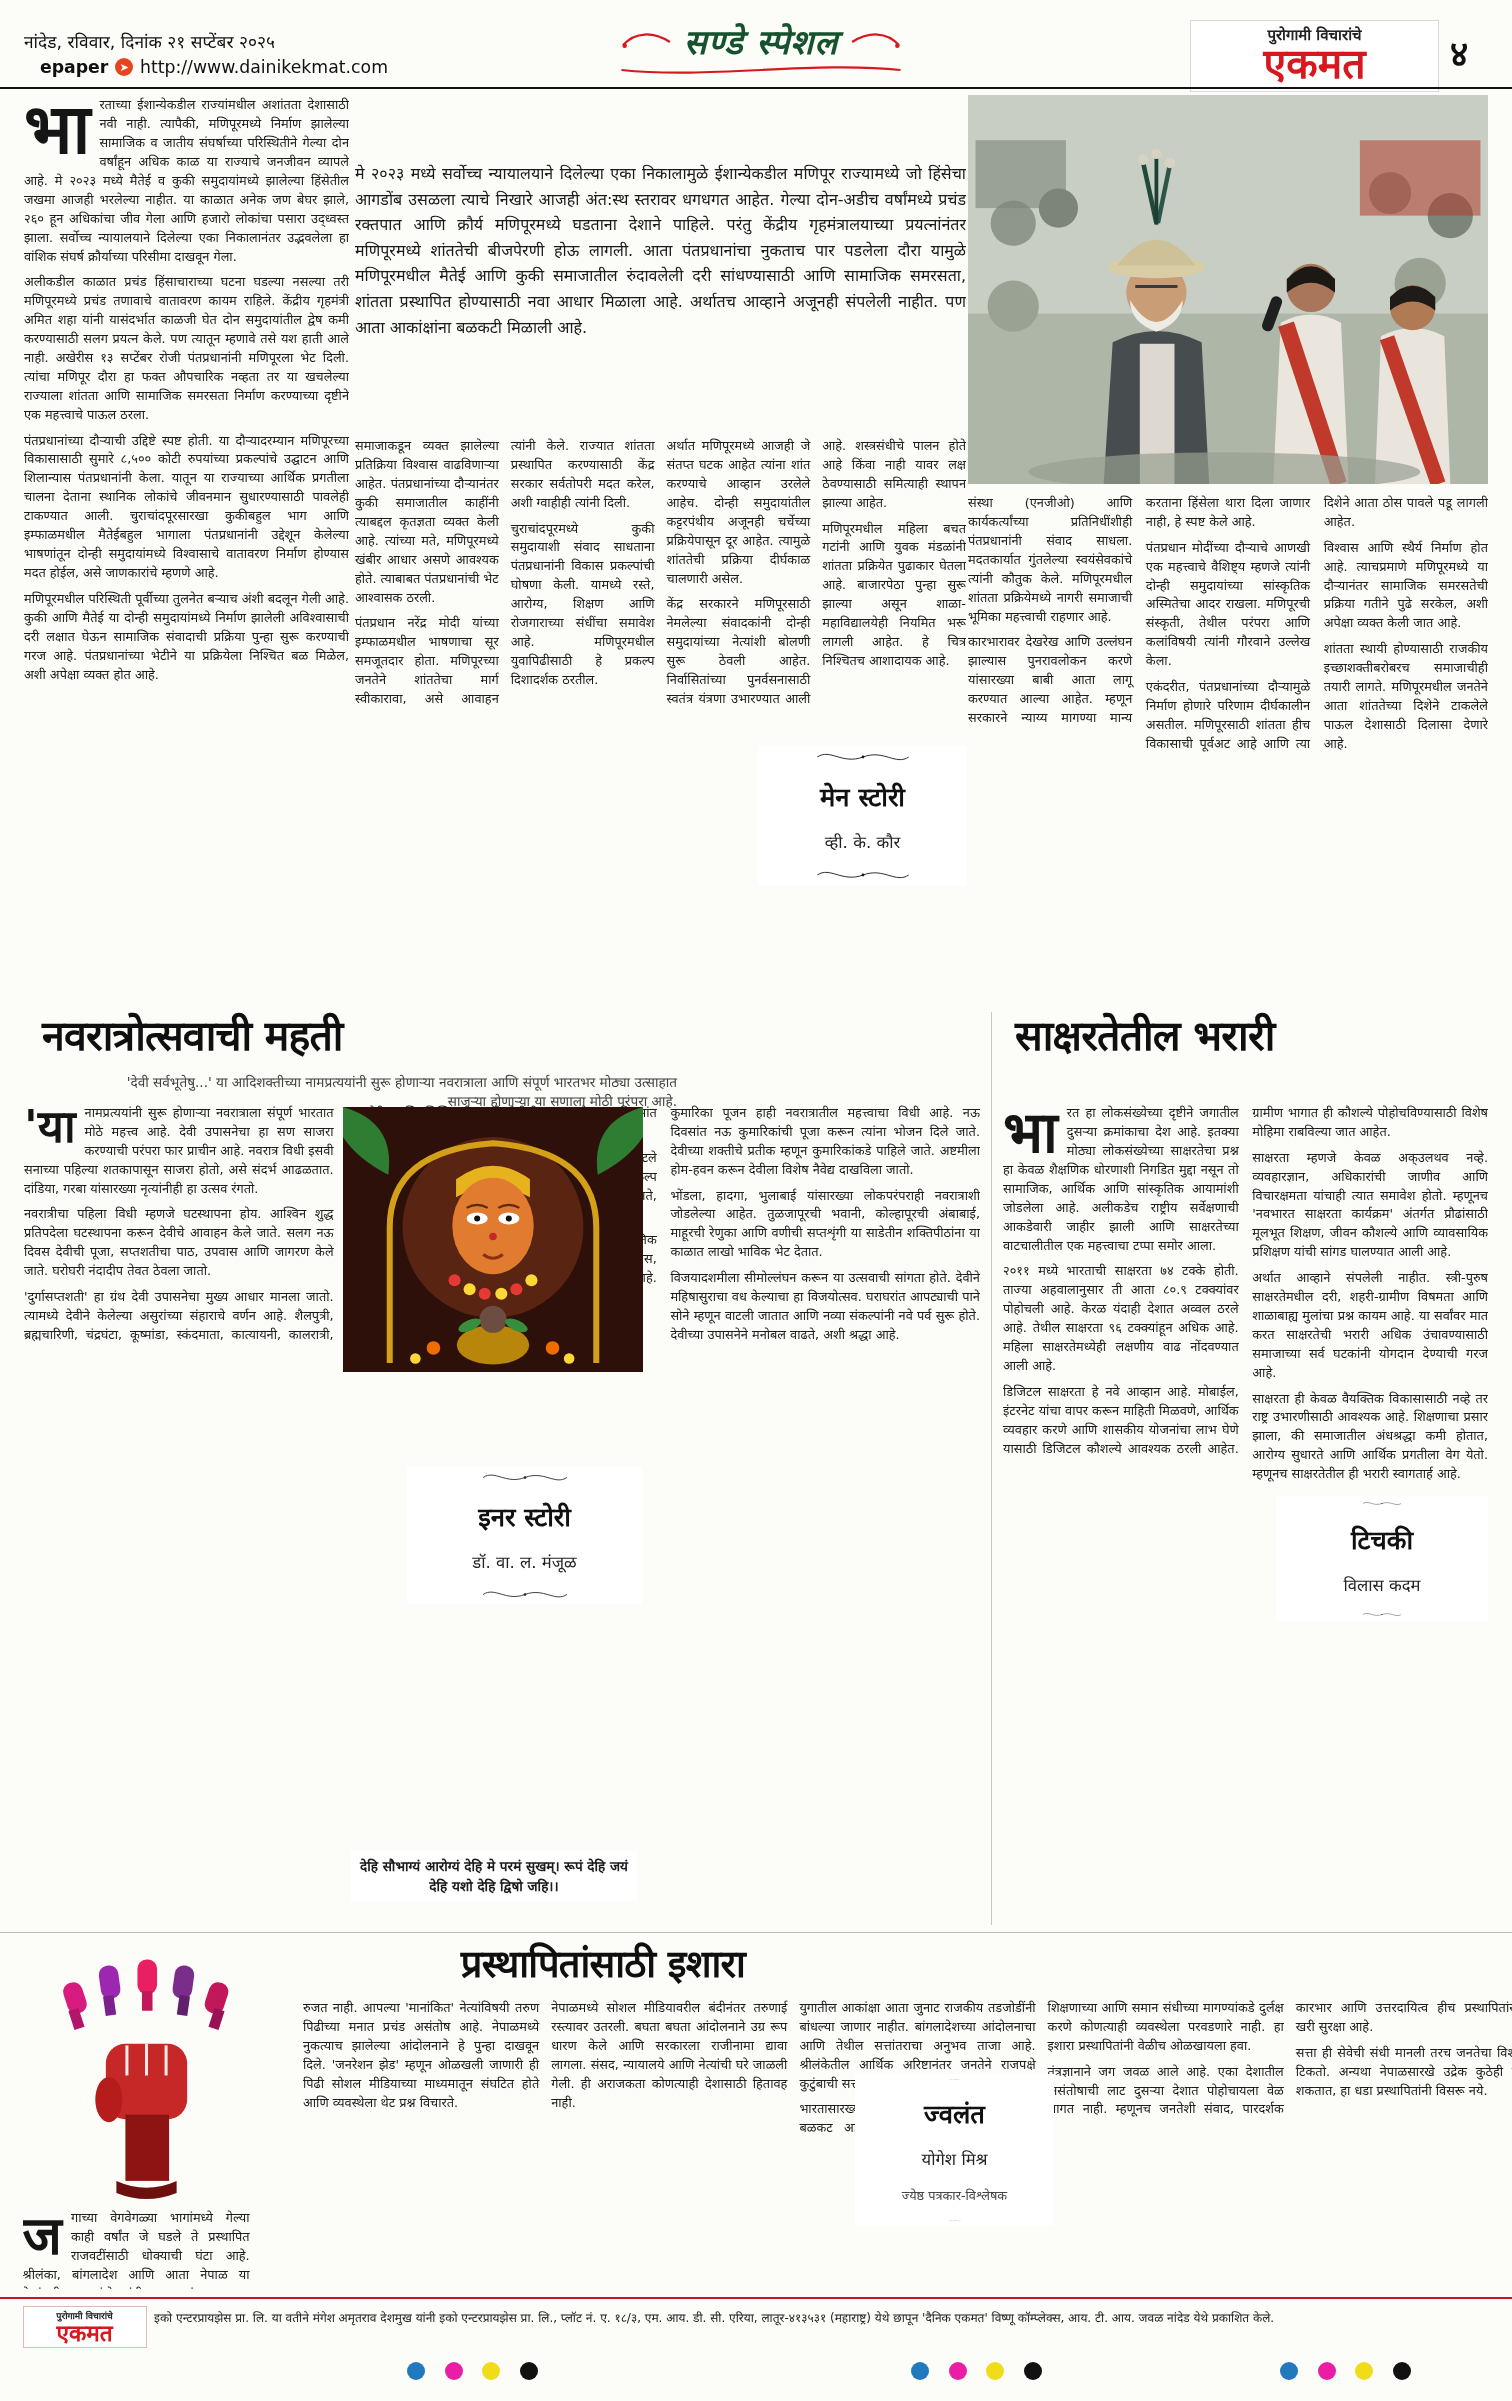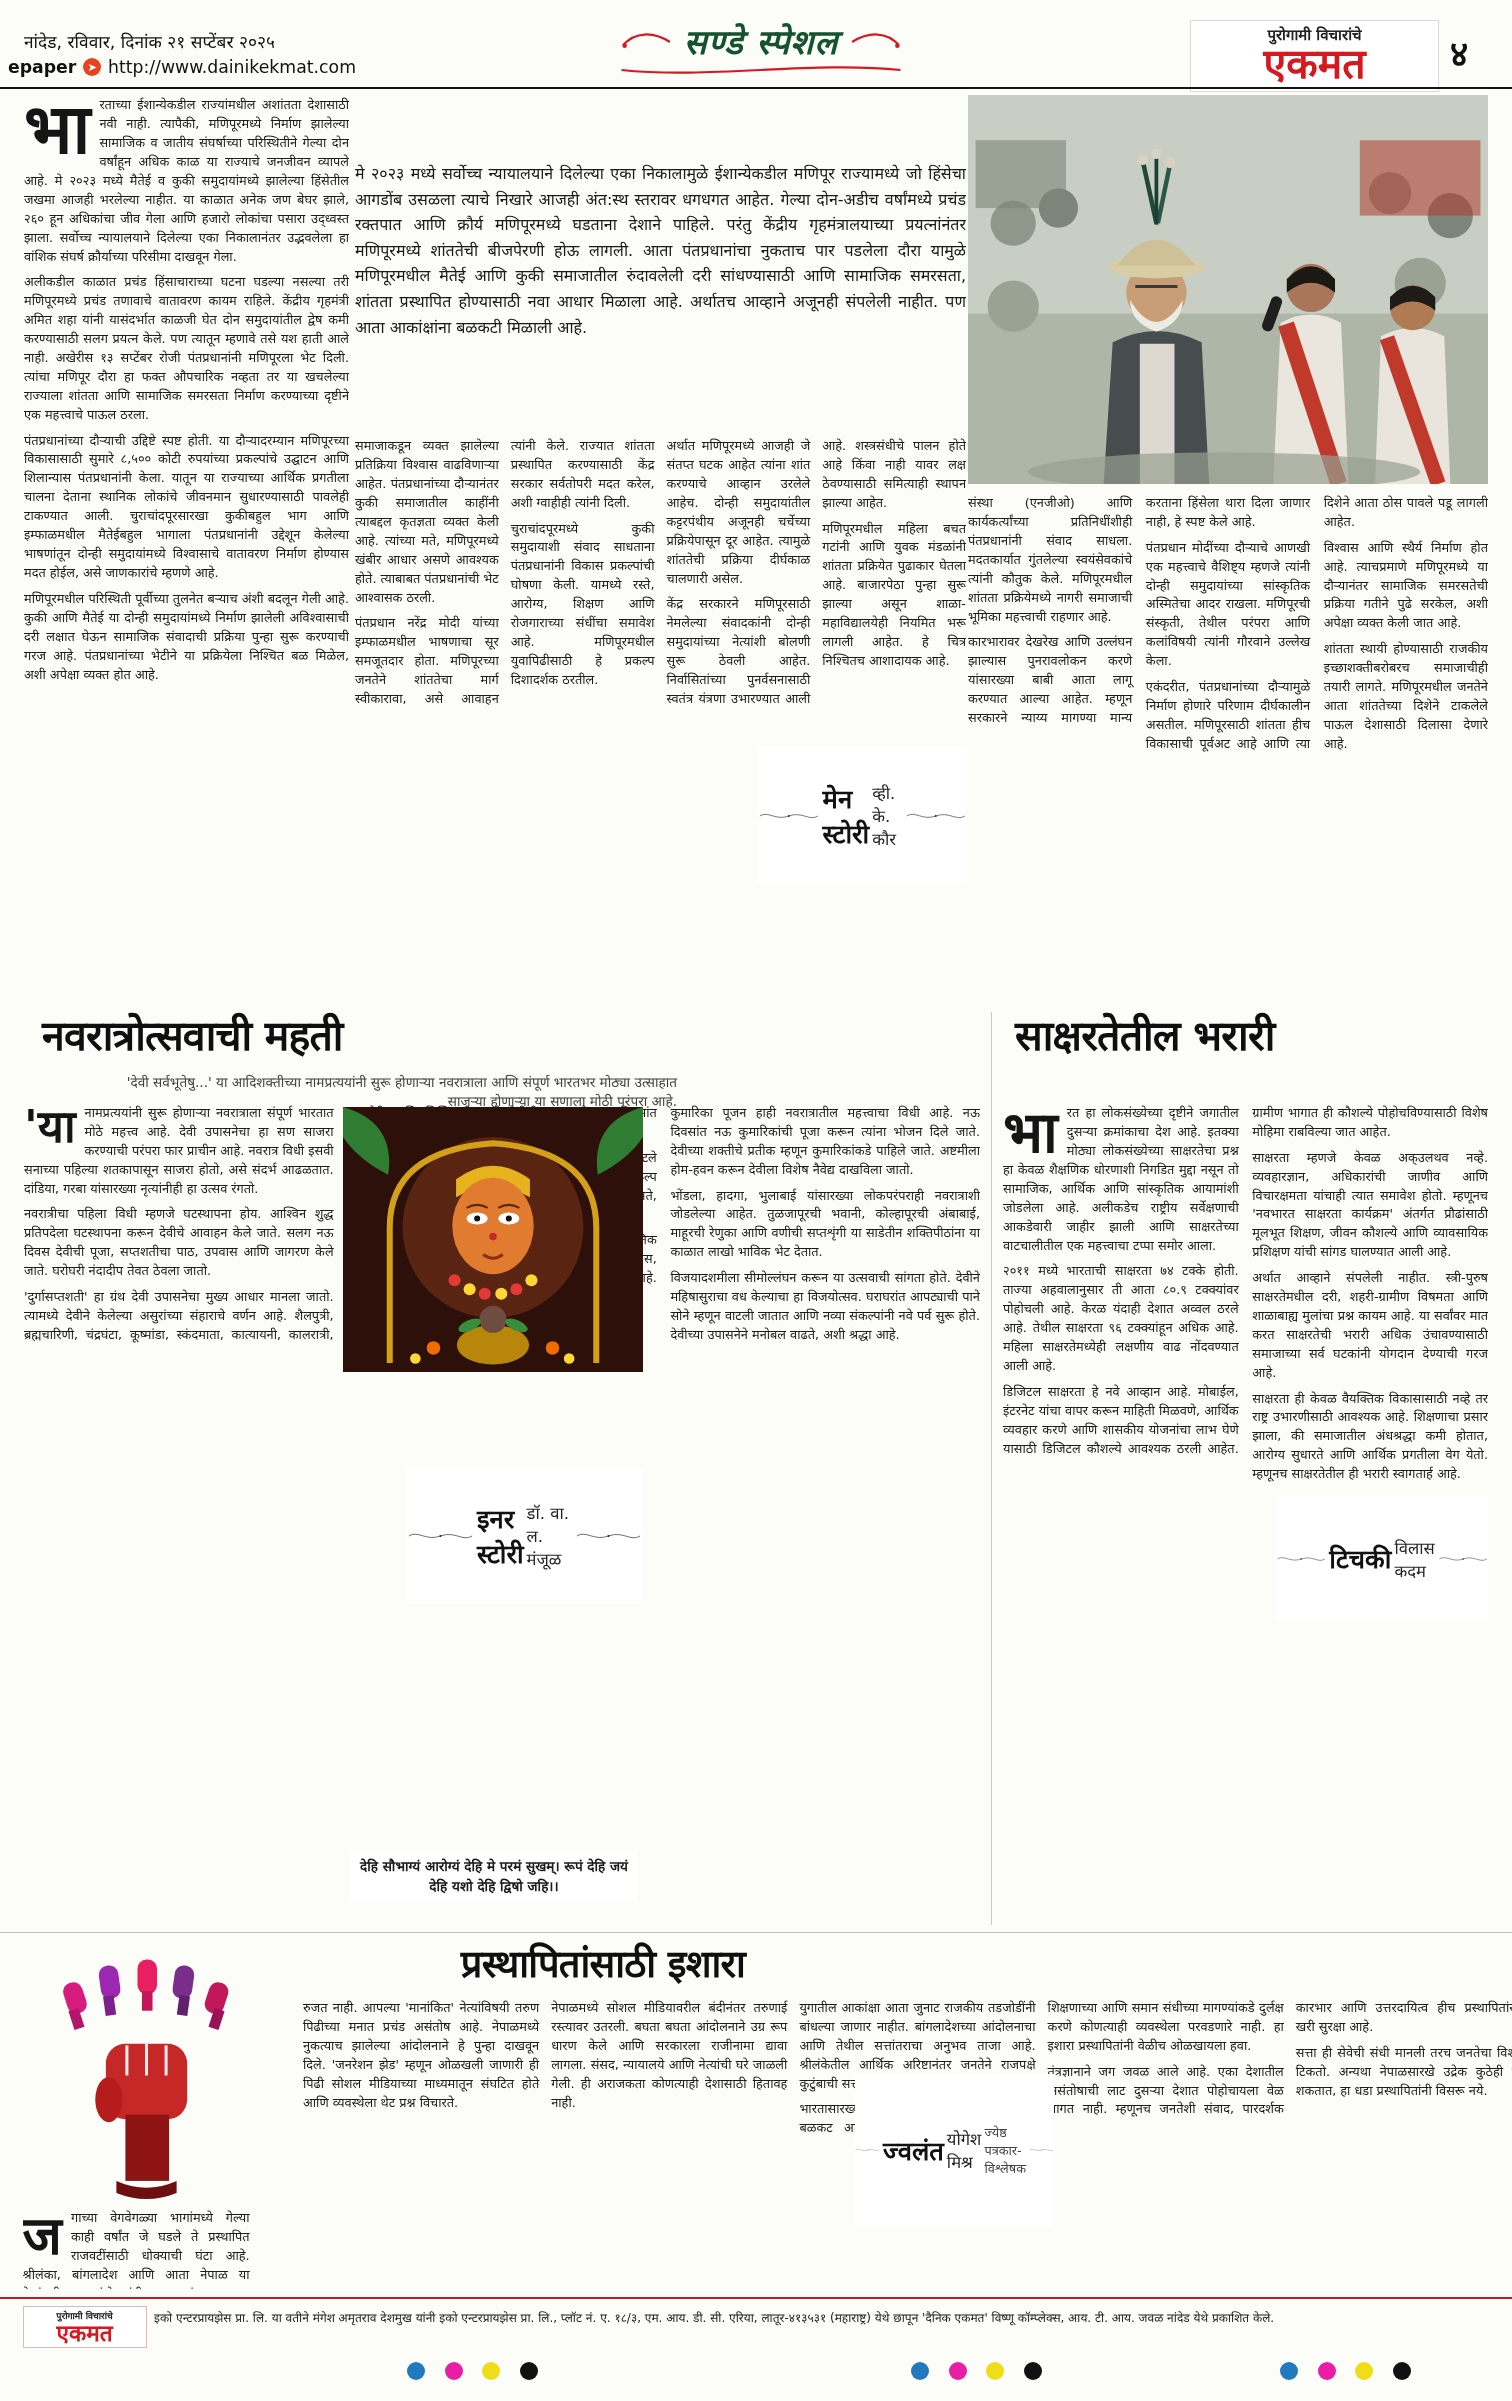--- a/index.html
+++ b/index.html
@@ -9,21 +9,21 @@
   .jt{text-align:justify;}
   .bt{font-size:12.8px;line-height:1.48;overflow:hidden;}
   .bt p{margin:0 0 6.8px 0;}
   .c2{column-count:2;column-gap:13.6px;}
   .c3{column-count:3;column-gap:13.6px;}
   .c4{column-count:4;column-gap:12px;}
   .c5{column-count:5;column-gap:12px;margin-left:44px;}
   .hl{font-weight:bold;color:#0f0f0f;letter-spacing:-0.8px;line-height:1.06;}
   .dcap{float:left;font-weight:bold;color:#151515;line-height:.82;padding:4.5px 9px 0 0;}
   .rule{background:#141414;}
-  .kicker{background:#fff;display:flex;flex-direction:row;align-items:center;justify-content:center;gap:3px;padding:4.5px 0;}
+  .kicker{background:#fff;display:flex;flex-direction:column;align-items:center;justify-content:center;gap:16px;padding:4.5px 0;}
   .kt{font-size:25.6px;font-weight:bold;color:#111;}
   .kb{font-size:16.6px;color:#222;}
   .kn{font-size:12.8px;color:#444;}
   .kn:empty{display:none;}
   .fl{width:154px;height:18px;}
   .fl path{fill:none;stroke:#1d1d1d;stroke-width:2;}
   .fl circle{fill:#1d1d1d;}
   .dateline{font-size:17.3px;color:#111;}
   .eprow{display:flex;align-items:center;gap:6.8px;font-size:17.3px;}
   .ep{font-weight:bold;color:#111;}
@@ -48,21 +48,21 @@
   .imprint{font-size:12px;color:#222;}
   .dots{display:flex;gap:19.6px;}
   .dot{width:18px;height:18px;border-radius:50%;}
 </style>
 </head>
 <body>
 
 <div class="page">
 
   <div class="abs dateline" style="left:24px;top:30px;">नांदेड, रविवार, दिनांक २१ सप्टेंबर २०२५</div>
-  <div class="abs eprow" style="left:8px;top:57px;">
+  <div class="abs eprow" style="left:40px;top:57px;">
     <span class="ep">epaper</span>
     <span class="epicon">➤</span>
     <span class="url">http://www.dainikekmat.com</span>
   </div>
 
   <div class="abs script-wrap" style="left:520px;top:18px;width:482px;">
     <div class="script-row">
       <svg width="53" height="22.6" viewBox="0 0 70 30">
         <path d="M4 20 C 20 2, 44 2, 66 16" fill="none" stroke="#d6181f" stroke-width="3"></path>
         <circle cx="6" cy="21" r="3" fill="#d6181f"></circle>

